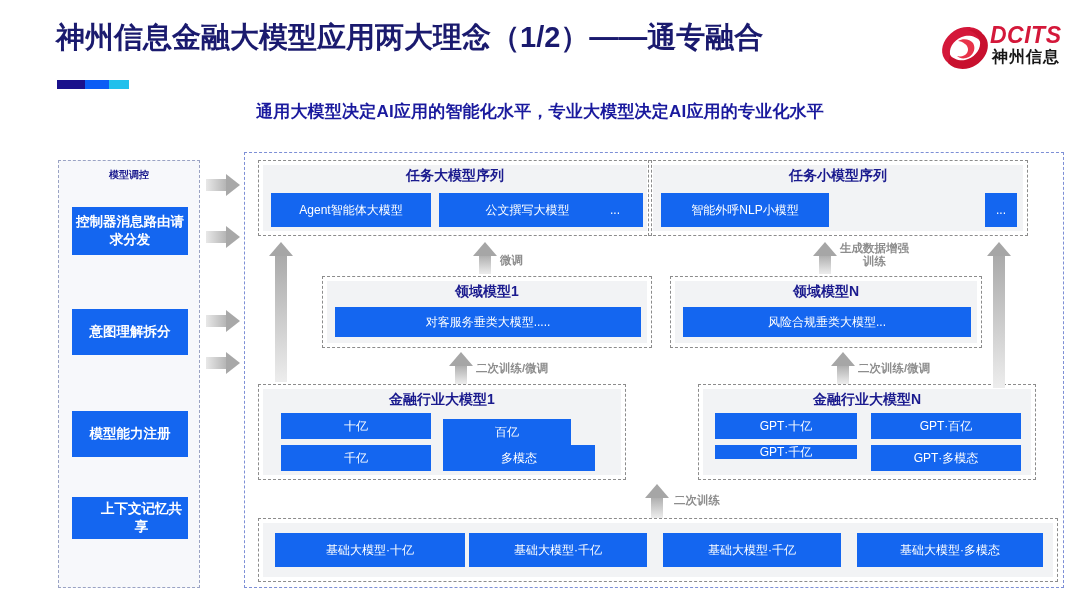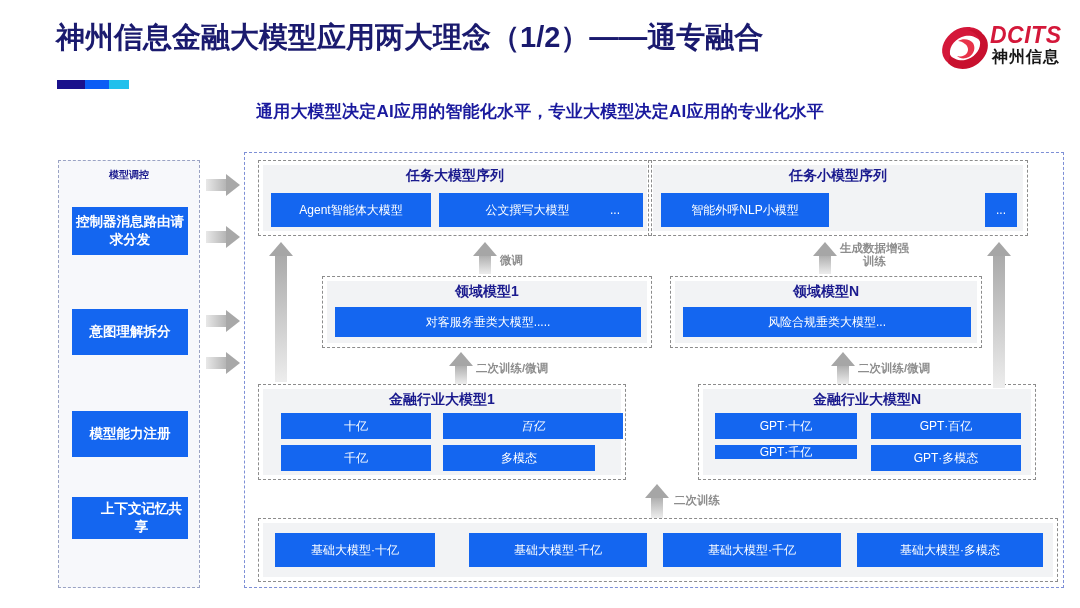--- a/index.html
+++ b/index.html
@@ -212,37 +212,37 @@
     <div class="sec dom-r">
       <div class="sec-inner"></div>
       <div class="sec-head">领域模型N</div>
       <div class="bbox" style="left:12px; top:30px; width:288px; height:30px;">风险合规垂类大模型...</div>
     </div>
 
     <div class="sec ind-l">
       <div class="sec-inner"></div>
       <div class="sec-head">金融行业大模型1</div>
       <div class="bbox" style="left:22px;  top:28px; width:150px; height:26px;">十亿</div>
-      <div class="bbox" style="left:184px; top:28px; width:180px; height:26px;font-style:italic;">百亿</div>
+      <div class="bbox" style="left:184px; top:34px; width:128px; height:26px;">百亿</div>
       <div class="bbox" style="left:22px;  top:60px; width:150px; height:26px;">千亿</div>
       <div class="bbox" style="left:184px; top:60px; width:152px; height:26px;">多模态</div>
     </div>
 
     <div class="sec ind-r">
       <div class="sec-inner"></div>
       <div class="sec-head">金融行业大模型N</div>
       <div class="bbox" style="left:16px;  top:28px; width:142px; height:26px;">GPT·十亿</div>
       <div class="bbox" style="left:172px; top:28px; width:150px; height:26px;">GPT·百亿</div>
       <div class="bbox" style="left:16px;  top:60px; width:142px; height:14px;">GPT·千亿</div>
       <div class="bbox" style="left:172px; top:60px; width:150px; height:26px;">GPT·多模态</div>
     </div>
 
     <div class="sec base">
       <div class="sec-inner"></div>
-      <div class="bbox" style="left:16px;  top:14px; width:160px; height:34px;">基础大模型·十亿</div>
+      <div class="bbox" style="left:16px;  top:14px; width:190px; height:34px;">基础大模型·十亿</div>
       <div class="bbox" style="left:210px; top:14px; width:178px; height:34px;">基础大模型·千亿</div>
       <div class="bbox" style="left:404px; top:14px; width:178px; height:34px;">基础大模型·千亿</div>
       <div class="bbox" style="left:598px; top:14px; width:186px; height:34px;">基础大模型·多模态</div>
     </div>
 
     <div class="ar-up" style="left:268px; top:96px; width:26px; height:140px;">
       <span class="shaft"></span>
         <span class="head"></span>
     </div>
 

